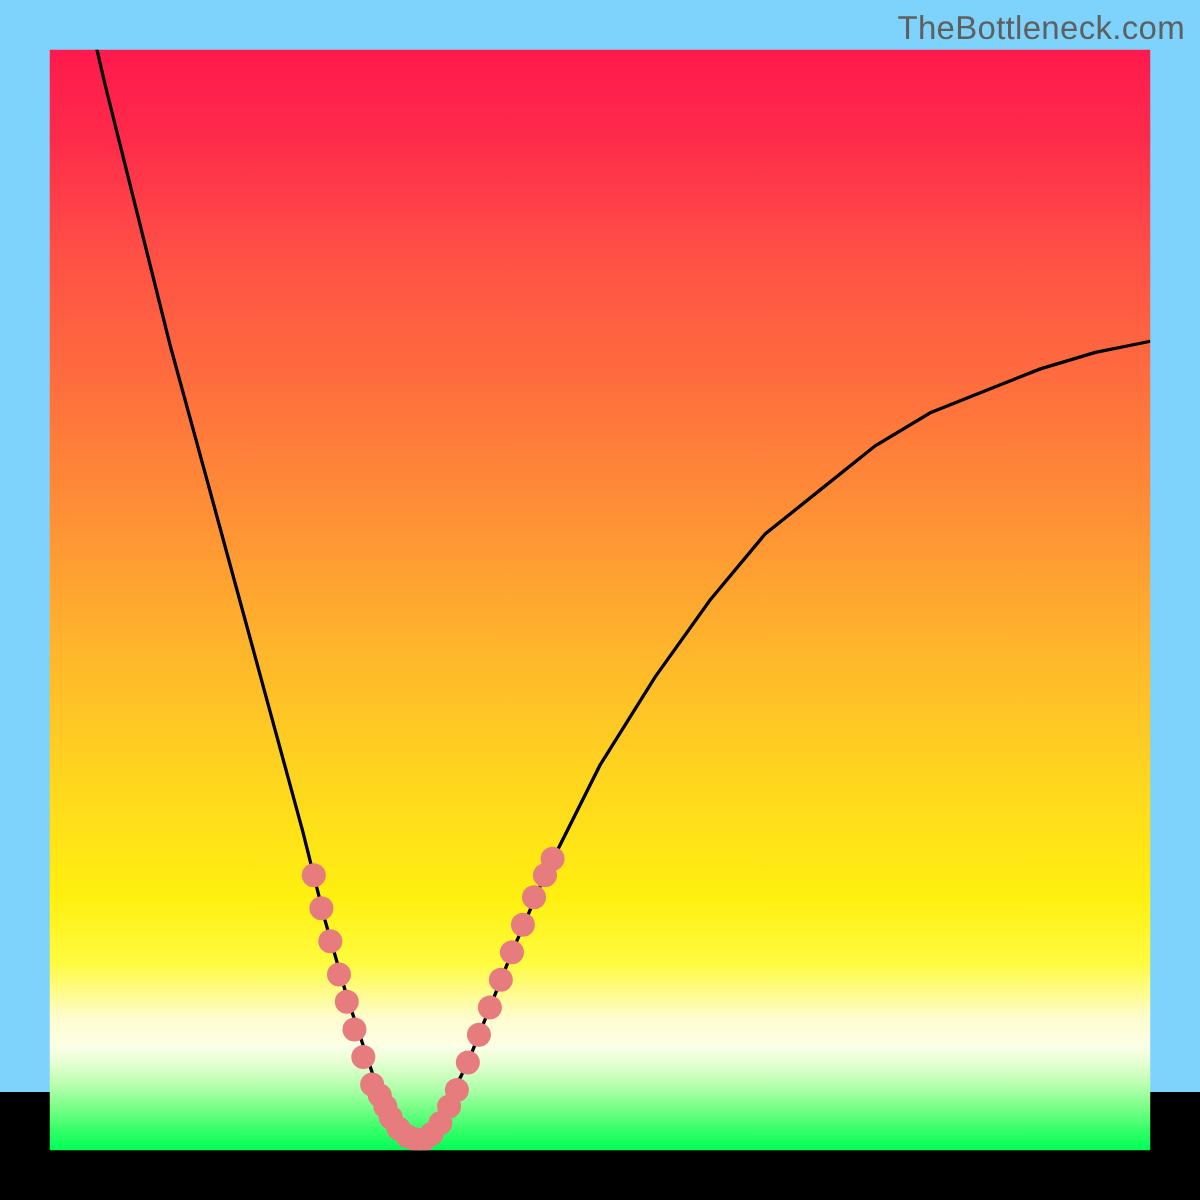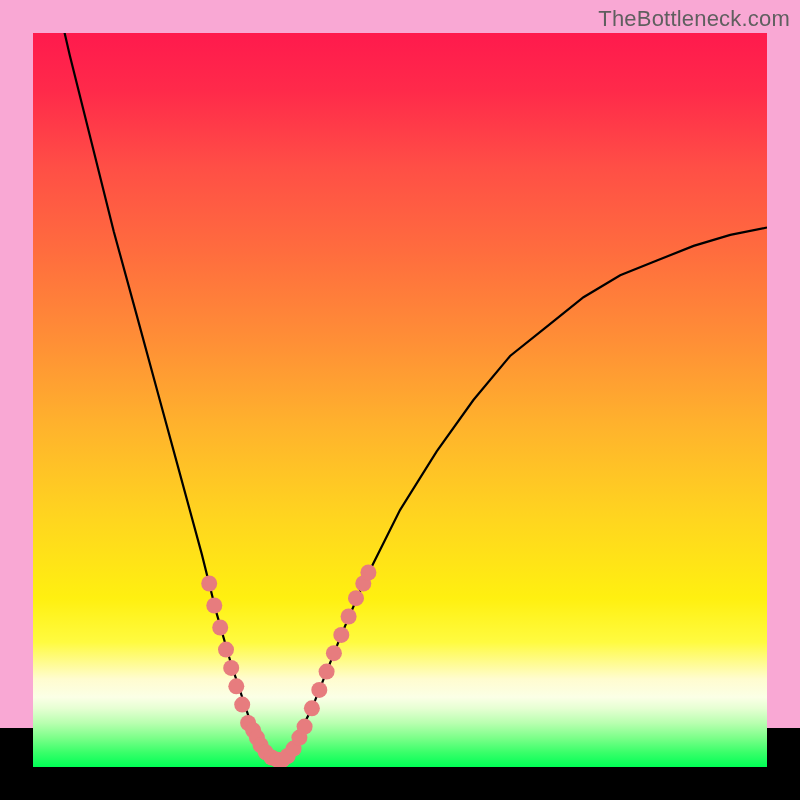--- a/index.html
+++ b/index.html
@@ -10,21 +10,21 @@
     background: #000;
     overflow: hidden;
     font-family: Arial, Helvetica, sans-serif;
   }
   .frame {
     position: absolute;
     left: 0;
     top: 0;
     width: 800px;
     height: 728px;
-    background: #f9a8d4;
+    background: #7dd3fc;
   }
   .plot {
     position: absolute;
     left: 33px;
     top: 33px;
     width: 734px;
     height: 734px;
     overflow: hidden;
   }
   .gradient {

